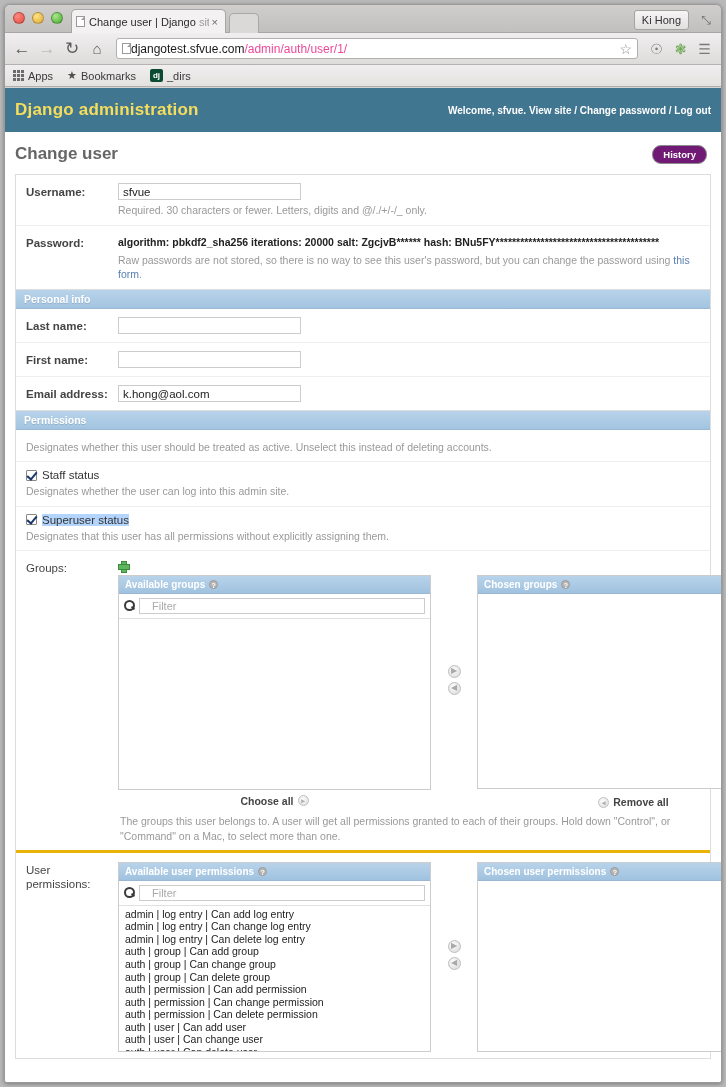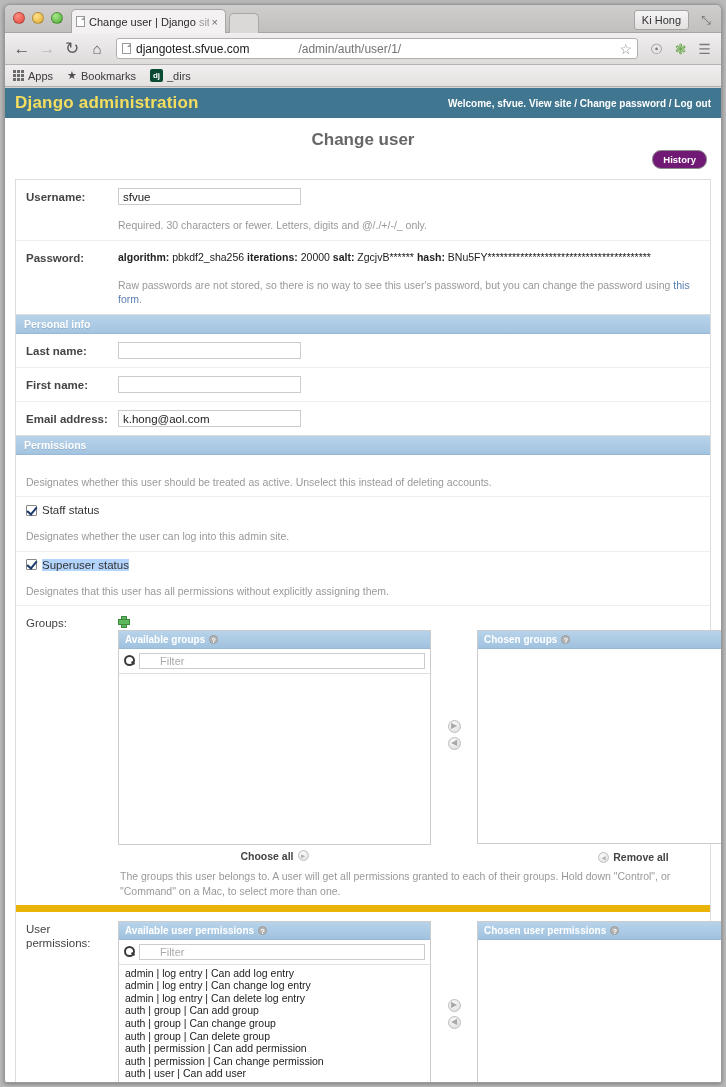--- a/index.html
+++ b/index.html
@@ -86,33 +86,33 @@
     border-bottom:1px solid #b5b2b2;
     display:flex; align-items:center;
     padding:0 8px; gap:7px;
   }
   .navicon { color:#5a5a5a; font-size:17px; line-height:1; display:flex; align-items:center; justify-content:center; width:18px; height:22px; }
   .navicon.dis { color:#bcbcbc; }
   .navicon.home { font-size:15px; }
   .omnibox {
     flex:1; height:21px; margin:0 3px;
     background:#fff; border:1px solid #b2afaf; border-radius:3px;
-    display:flex; align-items:center; padding:0 5px; gap:5px;
+    display:flex; align-items:center; padding:0 5px; 
     font-size:12px;
   }
   .omnibox .pgicon2 {
     width:9px; height:11px; background:#fff; border:1px solid #9a9a9a; flex:none; position:relative;
   }
   .omnibox .pgicon2:after{
     content:""; position:absolute; right:-1px; top:-1px;
     border-width:0 0 4px 4px; border-style:solid;
     border-color:transparent transparent #9a9a9a transparent;
   }
   .url-host { color:#1a1a1a; }
-  .url-path { color:#737373;margin-left:44px; }
+  .url-path { color:#ec4899; }
   .star { margin-left:auto; color:#8e8b8b; font-size:14px; }
   .ico-right { color:#7a7a7a; font-size:14px; width:17px; text-align:center; }
   .ico-ext { color:#6aa84f; font-size:14px; }
 
   .bookmarks {
     height:22px;
     background:linear-gradient(#f0eeee,#e4e1e1);
     border-bottom:1px solid #b0adad;
     display:flex; align-items:center;
     padding:0 8px; gap:14px;
@@ -129,21 +129,21 @@
   }
 
   
   .viewport {
     position:absolute; left:0; right:0; top:83px; bottom:0;
     background:#fff; overflow:hidden;
   }
 
   
   .dj-header {
-    background:#417690; height:30px;
+    background:#417690; height:44px;
     display:flex; align-items:center;
     padding:0 10px; color:#fff;
   }
   .dj-brand {
     font-size:17px; font-weight:bold; color:#f5dd5d;
     letter-spacing:.2px;
   }
   .dj-userlinks {
     margin-left:auto; font-size:10px; font-weight:bold; color:#fff;
   }
@@ -153,21 +153,21 @@
   .breadcrumbs {
     background:#f8f8f8;
     border-bottom:1px solid #ddd;
     padding:6px 10px;
     font-size:10.5px; color:#999;
   }
   .breadcrumbs a { color:#5b80b2; text-decoration:none; }
   .breadcrumbs .sep { color:#aaa; padding:0 2px; }
 
   .content { padding:8px 10px 0 10px; }
-  .page-head { display:flex; align-items:center; margin:4px 0 10px 0;flex-direction:column; }
+  .page-head { display:flex; align-items:center; margin:4px 0 10px 0; }
   h1.page-title { font-size:17px; font-weight:bold; color:#666; margin:0; }
   .history-btn {
     margin-left:auto; margin-right:4px;
     background:#701a75; color:#fff; font-size:9.5px; font-weight:bold;
     padding:3px 10px; border-radius:9px; text-decoration:none;
     border:1px solid #8c8c8c;
   }
 
   
   .module {
@@ -203,50 +203,50 @@
     font-size:11.5px;
     padding:2px 4px;
     border:1px solid #ccc;
     background:#fff;
     color:#222;
     width:183px;
     height:17px;
   }
   .help {
     font-size:10.5px; color:#999;
-    margin-top:13px; line-height:1.35;
+    margin-top:3px; line-height:1.35;
   }
   .help a { color:#5b80b2; text-decoration:none; }
   .readonly-pwd {
     font-size:10.5px; color:#222; font-weight:bold;
     line-height:1.3; word-break:break-all; padding-top:2px;
   }
   .readonly-pwd .lbl { font-weight:bold; }
-  .readonly-pwd .val { font-weight:normal; }
+  .readonly-pwd .val { font-weight:bold; }
 
   
   .crow { padding:7px 8px 7px 10px; border-bottom:1px solid #eee; }
   .cline { display:flex; align-items:center; gap:5px; }
   .cbox {
     width:11px; height:11px; flex:none;
     border:1px solid #888; background:#fff;
     position:relative; border-radius:1px;
   }
   .cbox.checked:after {
     content:""; position:absolute;
     left:2px; top:-1px;
     width:4px; height:8px;
     border:solid #1b3a6b; border-width:0 2px 2px 0;
     transform:rotate(40deg);
   }
   .clabel { font-size:11.5px; color:#333; }
   .clabel.selected { background:#b3d4fc; }
 
   
-  .selrow { padding:9px 8px 6px 10px; border-bottom:7px solid #eab308; display:flex; }
+  .selrow { padding:9px 8px 6px 10px; border-bottom:3px solid #eab308; display:flex; }
   .selrow:last-child { border-bottom:none; }
   .sel-label {
     width:92px; flex:none; font-size:11.5px; color:#444;
     line-height:1.25; padding-top:1px;
   }
   .selector-wrap { flex:1; }
   .addlink-row { margin:0 0 3px 0; height:12px; }
   .addicon {
     display:inline-block; width:10px; height:10px;
     position:relative;
@@ -294,21 +294,21 @@
     width:7px; height:7px; border:2px solid #3a3a3a; border-radius:50%;
   }
   .mag:after {
     content:""; position:absolute; left:7px; top:7px;
     width:4px; height:2px; background:#3a3a3a; transform:rotate(45deg);
   }
   .filter-input {
     flex:1; height:16px;
     border:1px solid #ccc; background:#fff;
     font-family:"Liberation Sans", sans-serif; font-size:11px;
-    padding:0 20px; color:#222;
+    padding:0 12px; color:#222;
   }
   .filter-input::placeholder { color:#aaa; }
 
   .sel-list {
     height:170px; overflow:hidden;
     background:#fff;
     padding:2px 0;
   }
   .sel-list.tall { height:145px; }
   .sel-list .opt {
@@ -576,20 +576,21 @@
                 </div>
                 <div class="sel-list tall" id="perm-list">
                     <div class="opt">admin | log entry | Can add log entry</div>
                     <div class="opt">admin | log entry | Can change log entry</div>
                     <div class="opt">admin | log entry | Can delete log entry</div>
                     <div class="opt">auth | group | Can add group</div>
                     <div class="opt">auth | group | Can change group</div>
                     <div class="opt">auth | group | Can delete group</div>
                     <div class="opt">auth | permission | Can add permission</div>
                     <div class="opt">auth | permission | Can change permission</div>
+                    <div class="opt">auth | permission | Can delete permission</div>
                     <div class="opt">auth | user | Can add user</div>
                     <div class="opt">auth | user | Can change user</div>
                     <div class="opt">auth | user | Can delete user</div>
                   </div>
               </div>
 
               <div class="sel-arrows perm">
                 <span class="arrow-btn">▶</span>
                 <span class="arrow-btn">◀</span>
               </div>

